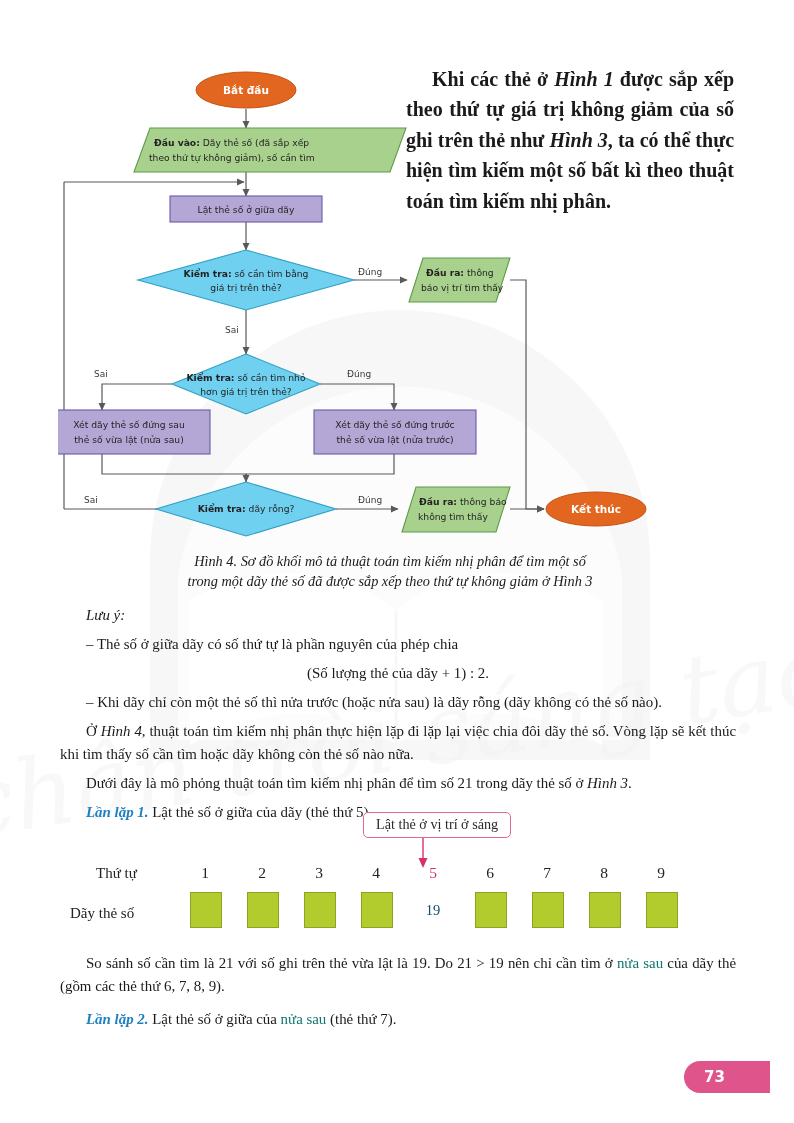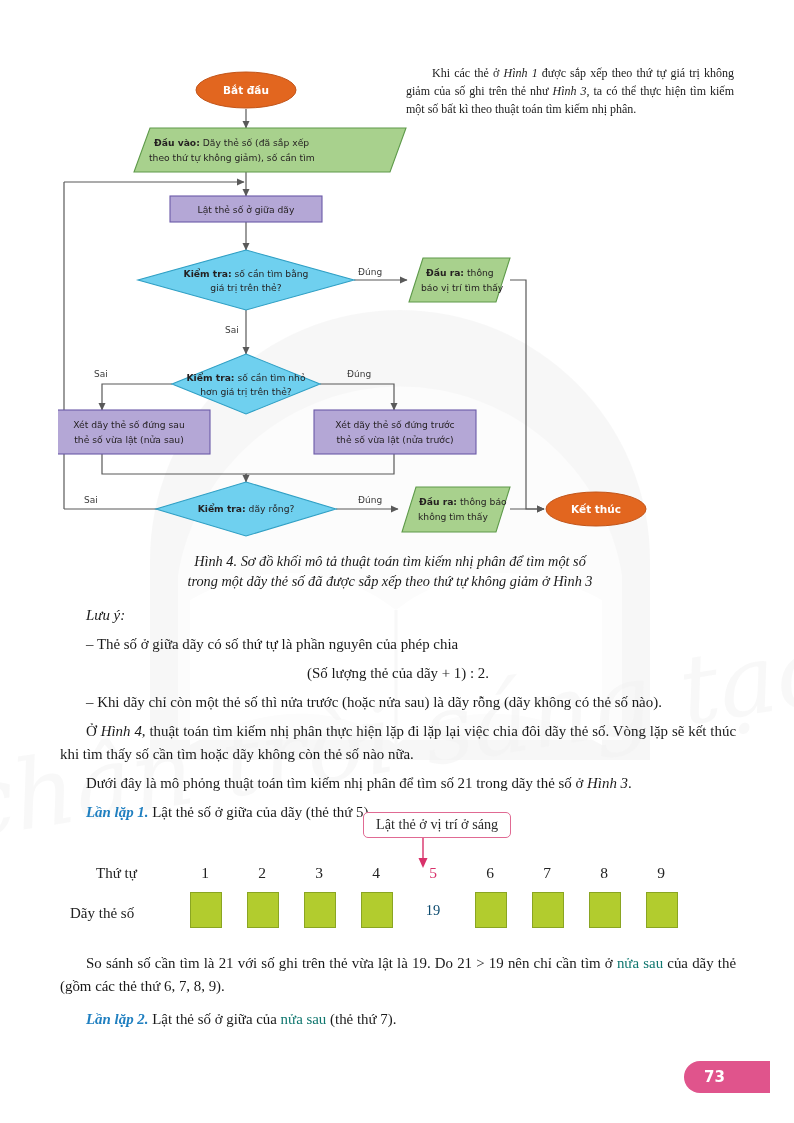--- a/index.html
+++ b/index.html
@@ -51,23 +51,24 @@
     fill: #ffffff;
   }
 
   
   #right-col {
     position: absolute;
     left: 406px;
     top: 64px;
     width: 328px;
     z-index: 3;
-    font-size: 12px;
+    font-size: 20px;
     line-height: 1.52;
     text-align: justify;
+    font-weight: bold;
   }
   #right-col p { margin: 0 0 7px 0; text-indent: 26px; }
   #right-col i { font-style: italic; }
 
   
   #caption {
     position: absolute;
     left: 110px;
     top: 551px;
     width: 560px;

